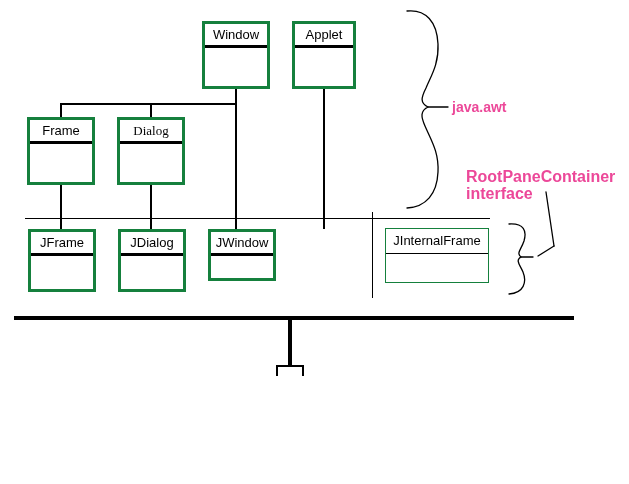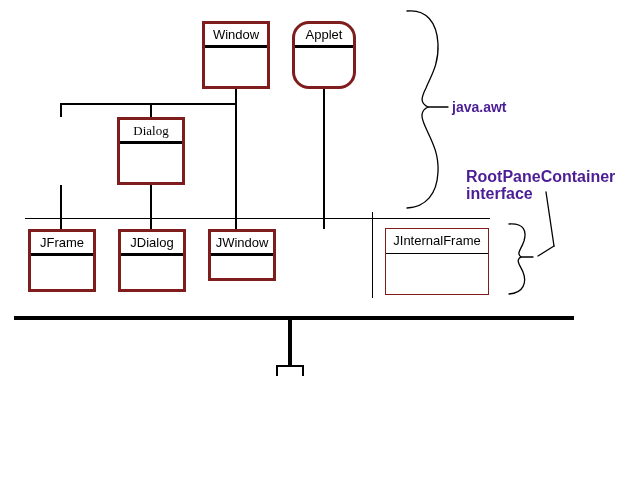--- a/index.html
+++ b/index.html
@@ -14,21 +14,21 @@
     height: 484px;
     background: #ffffff;
     font-family: "Liberation Sans", sans-serif;
     overflow: hidden;
   }
   
   .cls-box {
     position: absolute;
     box-sizing: border-box;
     background: #ffffff;
-    border: 3px solid #7f1d1d;
+    border: 3px solid #15803d;
     z-index: 5;
   }
   .cls-box.thin {
     border-width: 1px;
   }
   .cls-title {
     box-sizing: border-box;
     width: 100%;
     text-align: center;
     color: #000000;
@@ -79,21 +79,21 @@
     box-sizing: border-box;
     border: 2px solid #000000;
     border-bottom: none;
     background: #ffffff;
     z-index: 6;
   }
   
   .anno {
     position: absolute;
     font-weight: bold;
-    color: #4c1d95;
+    color: #ec4899;
     white-space: nowrap;
     z-index: 8;
   }
   .anno.pkg {
     font-size: 14px;
     line-height: 16px;
   }
   .anno.iface {
     font-size: 16px;
     line-height: 17px;
@@ -116,30 +116,34 @@
 </head>
 <body>
 
 <div id="diagram-root">
 
   <div class="cls-box" style="left:202px; top:21px; width:68px; height:68px;">
     <div class="cls-title">Window</div>
     <div class="cls-body"></div>
   </div>
 
-  <div class="cls-box" style="left:292px; top:21px; width:64px; height:68px;border-radius:17px;">
+  <div class="cls-box" style="left:292px; top:21px; width:64px; height:68px;">
     <div class="cls-title">Applet</div>
     <div class="cls-body"></div>
   </div>
 
   <div class="ln-v" style="left:235px; top:89px; height:15px;"></div>
   <div class="ln-h" style="left:61px; top:103px; width:175px;"></div>
   <div class="ln-v" style="left:60px; top:103px; height:14px;"></div>
   <div class="ln-v" style="left:150px; top:103px; height:14px;"></div>
 
+  <div class="cls-box" style="left:27px; top:117px; width:68px; height:68px;">
+    <div class="cls-title">Frame</div>
+    <div class="cls-body"></div>
+  </div>
 
   <div class="cls-box" style="left:117px; top:117px; width:68px; height:68px;font-family:Liberation Serif, serif;">
     <div class="cls-title">Dialog</div>
     <div class="cls-body"></div>
   </div>
 
   <div class="ln-v" style="left:60px; top:185px; height:44px;"></div>
   <div class="ln-v" style="left:150px; top:185px; height:44px;"></div>
   <div class="ln-v" style="left:235px; top:89px; height:140px;"></div>
   <div class="ln-v" style="left:323px; top:89px; height:140px;"></div>
@@ -157,21 +161,21 @@
     <div class="cls-title">JFrame</div>
     <div class="cls-body"></div>
   </div>
 
   <div class="cls-box" style="left:208px; top:229px; width:68px; height:52px;">
     <div class="cls-title">JWindow</div>
     <div class="cls-body"></div>
   </div>
 
 
-  <div class="cls-box thin" style="left:385px; top:228px; width:104px; height:67px;">
+  <div class="cls-box thin" style="left:385px; top:228px; width:104px; height:55px;">
     <div class="cls-title">JInternalFrame</div>
     <div class="cls-body"></div>
   </div>
 
   <div class="ln-h thick" style="left:14px; top:316px; width:560px;"></div>
   <div class="ln-v thick" style="left:288px; top:318px; height:47px;"></div>
 
   <div class="tab-connector" style="left:276px; top:365px; width:28px; height:11px;"></div>
 
 

